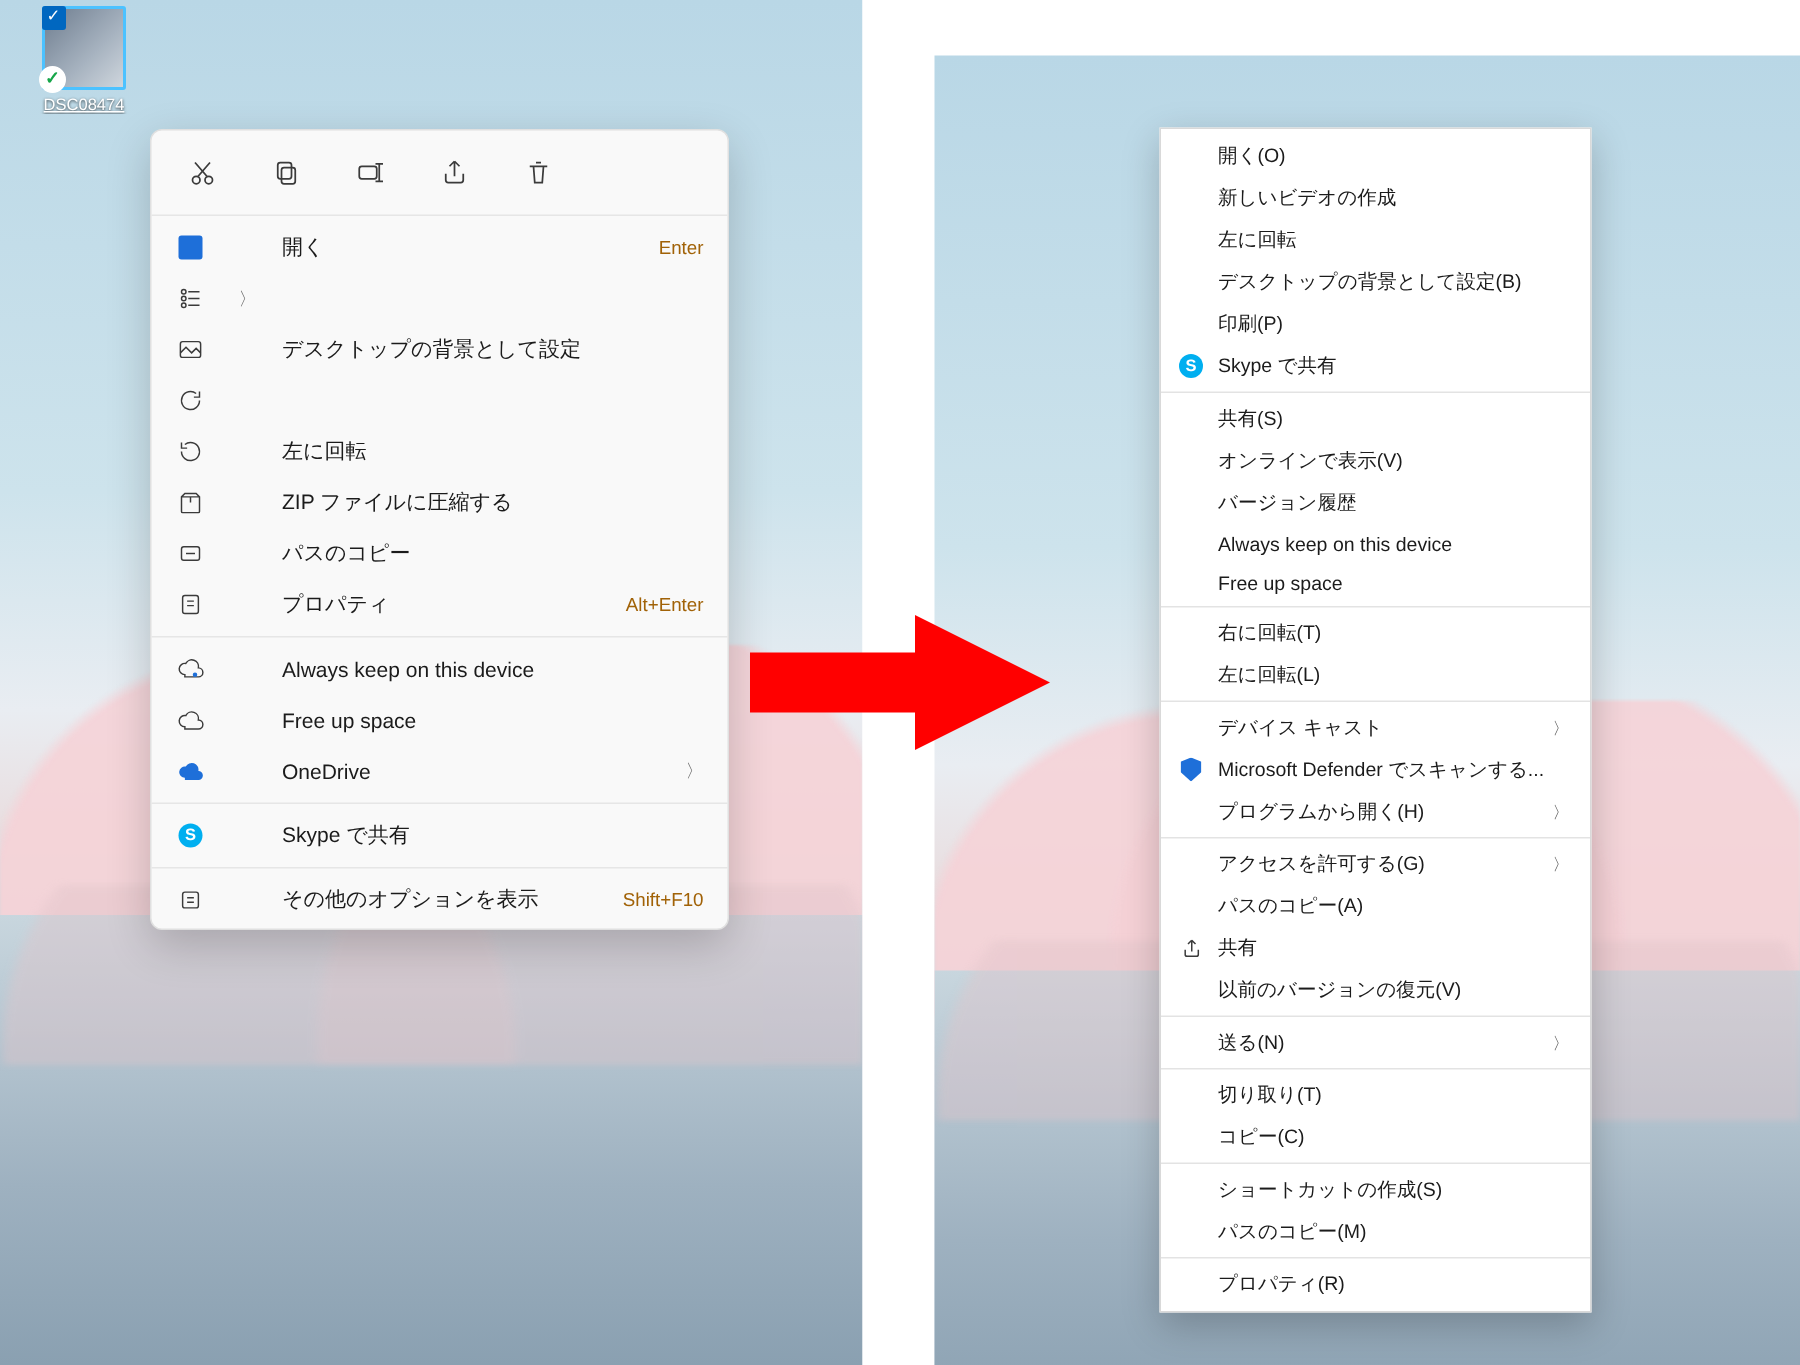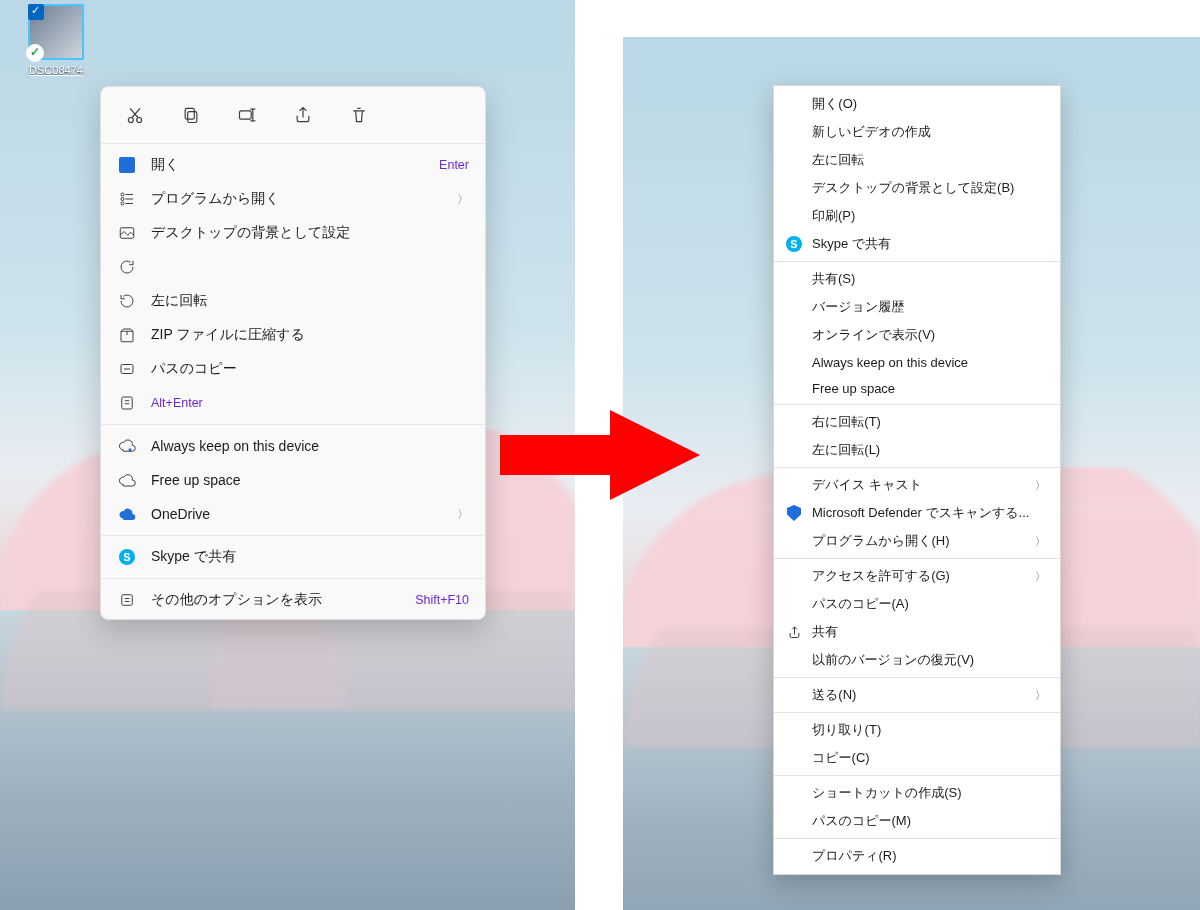--- a/index.html
+++ b/index.html
@@ -61,22 +61,22 @@
   }
   .iconRow { display:flex; gap:28px; padding:8px 20px 10px; }
   .iconBtn { width:28px; height:28px; display:flex; align-items:center; justify-content:center; border-radius:4px; cursor:pointer;}
   .iconBtn svg{width:20px;height:20px;stroke:#3b3b3b;fill:none;stroke-width:1.4;}
 
   .sep { height:1px; background:#e6e6e6; margin:4px 0; }
 
   .mItem { display:flex; align-items:center; padding:7px 16px 7px 14px; font-size:14px; color:#1b1b1b; cursor:pointer; position:relative;}
   .mItem .ic { width:24px; height:20px; margin-right:12px; display:flex; align-items:center; justify-content:center;}
   .mItem .ic svg{width:18px;height:18px;stroke:#3b3b3b;fill:none;stroke-width:1.3;}
-  .mItem .lbl{flex:1;}
-  .mItem .hint{color:#6d28d9; font-size:12.5px;}
+  .mItem .lbl{flex:1;margin-left:37px;}
+  .mItem .hint{color:#a16207; font-size:12.5px;}
   .mItem .chev{color:#6d6d6d; font-size:12px; margin-left:8px;}
 
   
   .menu10 {
     position:absolute; left:60px; top:48px; width:288px; background:#ffffff;
     border:1px solid #d9d9d9; box-shadow:0 8px 24px rgba(0,0,0,.22);
     padding:4px 0; font-size:13px;
   }
   .panel.right .menu10 { left:60px; }
   .m10 { display:flex; align-items:center; padding:5px 14px 5px 10px; color:#1b1b1b; cursor:pointer; position:relative;}
@@ -157,21 +157,20 @@
     </div>
     <div class="mItem">
       <span class="ic">
           <svg viewBox="0 0 24 24">
             <circle cx="6" cy="6" r="2"></circle>
             <circle cx="6" cy="12" r="2"></circle>
             <circle cx="6" cy="18" r="2"></circle>
             <path d="M10 6h10M10 12h10M10 18h10"></path>
           </svg>
         </span>
-      <span class="lbl">プログラムから開く</span>
       <span class="chev">〉</span>
     </div>
     <div class="mItem">
       <span class="ic">
           <svg viewBox="0 0 24 24">
             <rect x="3" y="5" width="18" height="14" rx="2"></rect>
             <path d="M3 15l5-5 5 5 4-4 4 4"></path>
           </svg>
         </span>
       <span class="lbl">デスクトップの背景として設定</span>
@@ -208,20 +207,21 @@
         </span>
       <span class="lbl">パスのコピー</span>
     </div>
     <div class="mItem">
       <span class="ic">
           <svg viewBox="0 0 24 24">
             <rect x="5" y="4" width="14" height="16" rx="2"></rect>
             <path d="M9 9h6M9 13h6"></path>
           </svg>
         </span>
+      <span class="lbl">プロパティ</span>
       <span class="hint">Alt+Enter</span>
     </div>
 
     <div class="sep"></div>
     <div class="mItem">
       <span class="ic">
           <svg viewBox="0 0 24 24">
             <path d="M7 17a5 5 0 1 1 .8-9.93A6 6 0 0 1 19 11a4 4 0 0 1 0 8H7z"></path>
             <circle cx="16" cy="17" r="2" fill="#1e6fd9" stroke="none"></circle>
           </svg>
@@ -302,25 +302,25 @@
         </span>
         <span class="lbl">Skype で共有</span>
       </div>
     <div class="sep10"></div>
     <div class="m10">
         <span class="ic"></span>
         <span class="lbl">共有(S)</span>
       </div>
     <div class="m10">
         <span class="ic"></span>
+        <span class="lbl">オンラインで表示(V)</span>
+      </div>
+    <div class="m10">
+        <span class="ic"></span>
         <span class="lbl">バージョン履歴</span>
-      </div>
-    <div class="m10">
-        <span class="ic"></span>
-        <span class="lbl">オンラインで表示(V)</span>
       </div>
     <div class="m10">
         <span class="ic"></span>
         <span class="lbl">Always keep on this device</span>
       </div>
     <div class="m10">
         <span class="ic"></span>
         <span class="lbl">Free up space</span>
       </div>
     <div class="sep10"></div>

